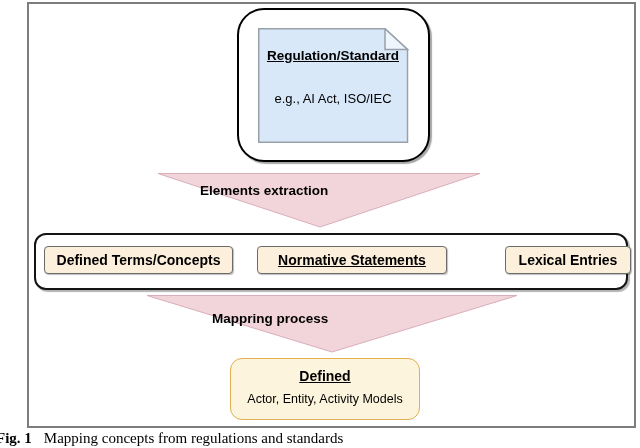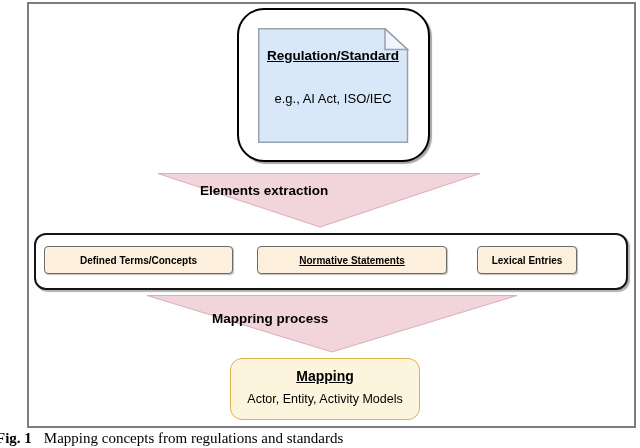--- a/index.html
+++ b/index.html
@@ -40,25 +40,25 @@
   .row-container {
     position: absolute; left: 34px; top: 233px; width: 594px; height: 57px;
     background: #ffffff; border: 2px solid #141414; border-radius: 12px;
     box-sizing: border-box; box-shadow: 2px 2px 1px rgba(0,0,0,0.3);
   }
   .element-box {
     position: absolute; top: 246px; height: 28px;
     background: #fcefdc; border: 1.5px solid #6b6b6b; border-radius: 4px;
     box-sizing: border-box; box-shadow: 1px 1px 1px rgba(0,0,0,0.25);
     display: flex; align-items: center; justify-content: center;
-    font-weight: bold; font-size: 10px; white-space: nowrap;
+    font-weight: bold; font-size: 14px; white-space: nowrap;
   }
   .element-box-1 { left: 44px;  width: 189px; }
   .element-box-2 { left: 257px; width: 190px; text-decoration: underline; }
-  .element-box-3 { left: 477px; width: 100px; }
+  .element-box-3 { left: 505px; width: 126px; }
   
   .ontology {
     position: absolute; left: 230px; top: 358px; width: 190px; height: 62px;
     background: #fdf4dd; border: 1.5px solid #dfaf52; border-radius: 12px;
     box-sizing: border-box; text-align: center;
   }
   .ontology-title {
     margin-top: 9px; font-weight: bold; font-size: 14px;
     text-decoration: underline;
   }
@@ -97,21 +97,21 @@
   </svg>
   <div class="arrow-label arrow-label-1">Elements extraction</div>
   <div class="arrow-label arrow-label-2">Mappring process</div>
 
   <div class="row-container"></div>
   <div class="element-box element-box-1">Defined Terms/Concepts</div>
   <div class="element-box element-box-2">Normative Statements</div>
   <div class="element-box element-box-3">Lexical Entries</div>
 
   <div class="ontology">
-    <div class="ontology-title">Mapping</div>
+    <div class="ontology-title">Defined</div>
     <div class="ontology-sub">Actor, Entity, Activity Models</div>
   </div>
 
   <div class="caption">
     <span class="caption-label">Fig. 1</span><span>Mapping concepts from regulations and standards</span>
   </div>
 
 </div>
 
 </body></html>

